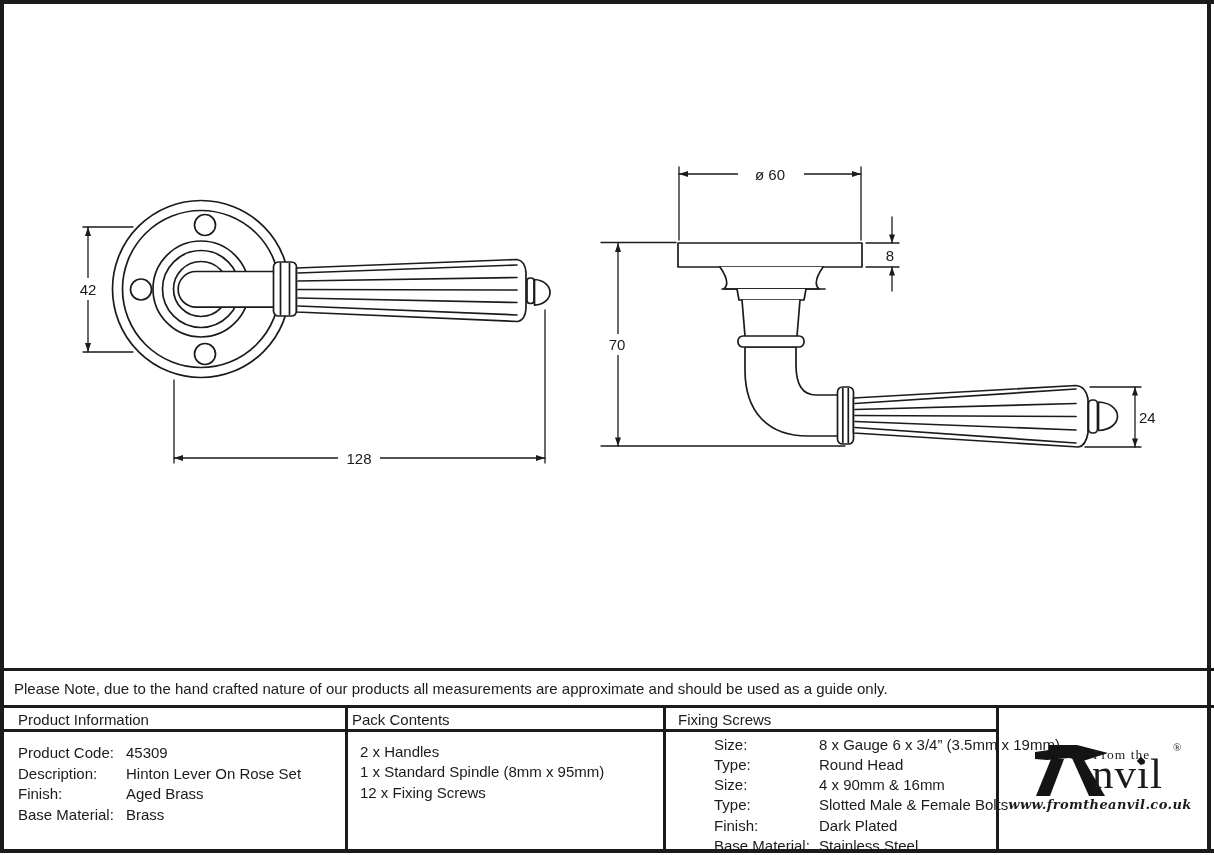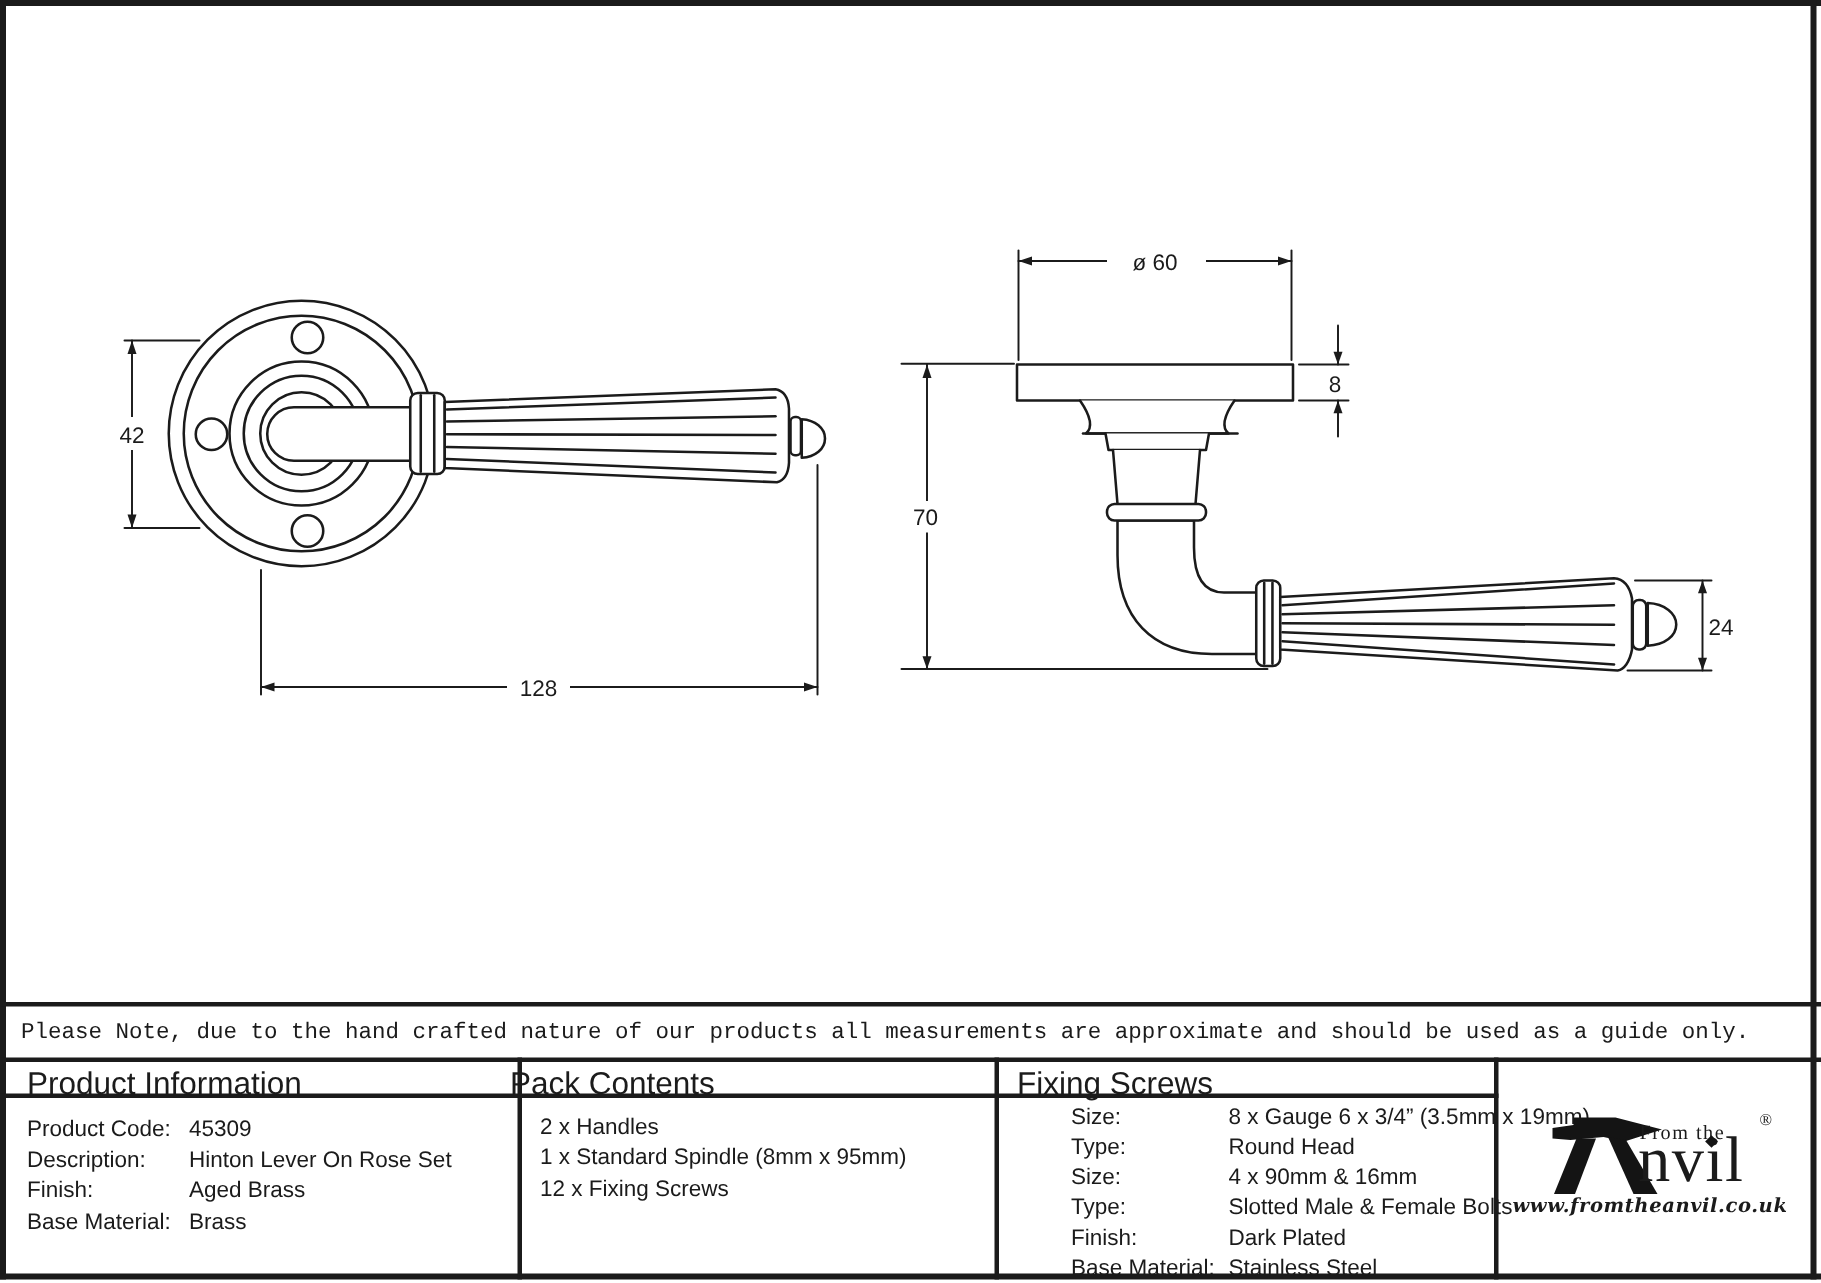--- a/index.html
+++ b/index.html
@@ -3,22 +3,22 @@
 <meta charset="utf-8">
 <style>
   html,body{margin:0;padding:0;}
   body{
     width:1214px;height:855px;position:relative;overflow:hidden;
     background:#ffffff;color:#1b1b1b;
     font-family:"Liberation Sans",sans-serif;
   }
   .abs{position:absolute;}
   .hline,.vline{position:absolute;background:#1b1b1b;}
-  .txt{position:absolute;font-size:15px;white-space:nowrap;font-family:Liberation Mono, monospace;}
-  .hdr{position:absolute;font-size:21px;white-space:nowrap;}
+  .txt{position:absolute;font-size:15px;white-space:nowrap;}
+  .hdr{position:absolute;font-size:15px;white-space:nowrap;}
   .kv-col{position:absolute;}
   .kv-row{display:flex;font-size:15px;white-space:nowrap;}
   .kv-row .lbl{flex:0 0 auto;}
   svg text{font-family:"Liberation Sans",sans-serif;font-size:15px;fill:#1b1b1b;}
   .logo-cell{position:absolute;}
   .logo-serif{font-family:"Liberation Serif","DejaVu Serif",serif;}
   .logo-url{font-family:"DejaVu Serif",serif;font-style:italic;font-weight:600;}
   .diamond{position:absolute;width:6px;height:6px;background:#141414;transform:rotate(45deg);}
 </style>
 </head>
@@ -152,21 +152,21 @@
 <div class="hline" style="left:0;top:668px;width:1214px;height:3px"></div>
 <div class="hline" style="left:0;top:705px;width:1214px;height:3px"></div>
 <div class="hline" style="left:0;top:729px;width:999px;height:2.5px"></div>
 <div class="vline" style="left:345px;top:705px;width:2.5px;height:148px"></div>
 <div class="vline" style="left:663px;top:705px;width:2.5px;height:148px"></div>
 <div class="vline" style="left:996px;top:705px;width:2.5px;height:148px"></div>
 
 <div class="txt" style="left:14px;top:680px">Please Note, due to the hand crafted nature of our products all measurements are approximate and should be used as a guide only.</div>
 
 <div class="hdr" style="left:18px;top:711px">Product Information</div>
-<div class="hdr" style="left:340px;top:711px">Pack Contents</div>
+<div class="hdr" style="left:352px;top:711px">Pack Contents</div>
 <div class="hdr" style="left:678px;top:711px">Fixing Screws</div>
 
 <div class="kv-col" style="left:18px;top:743px;line-height:20.6px">
   <div class="kv-row">
     <span class="lbl" style="width:108px">Product Code:</span>
     <span>45309</span>
   </div>
   <div class="kv-row">
     <span class="lbl" style="width:108px">Description:</span>
     <span>Hinton Lever On Rose Set</span>

